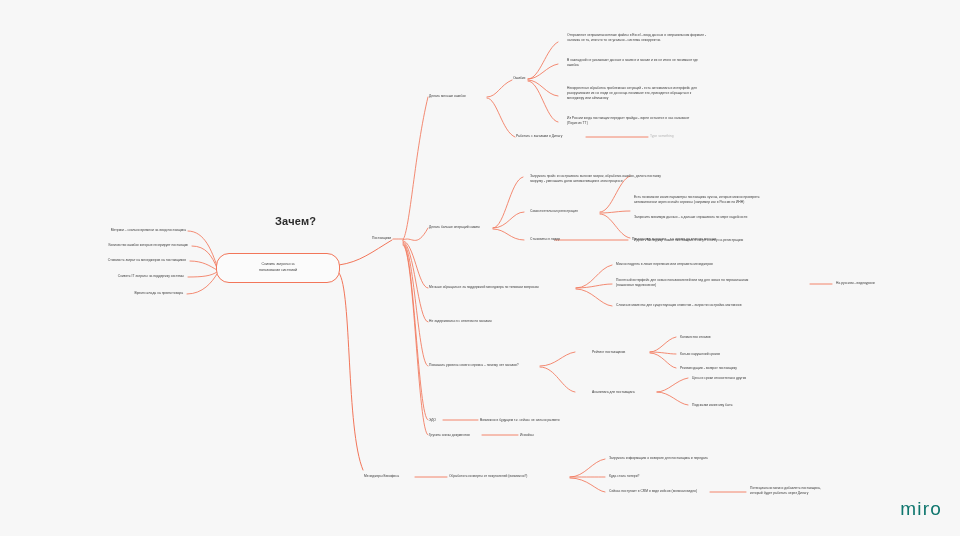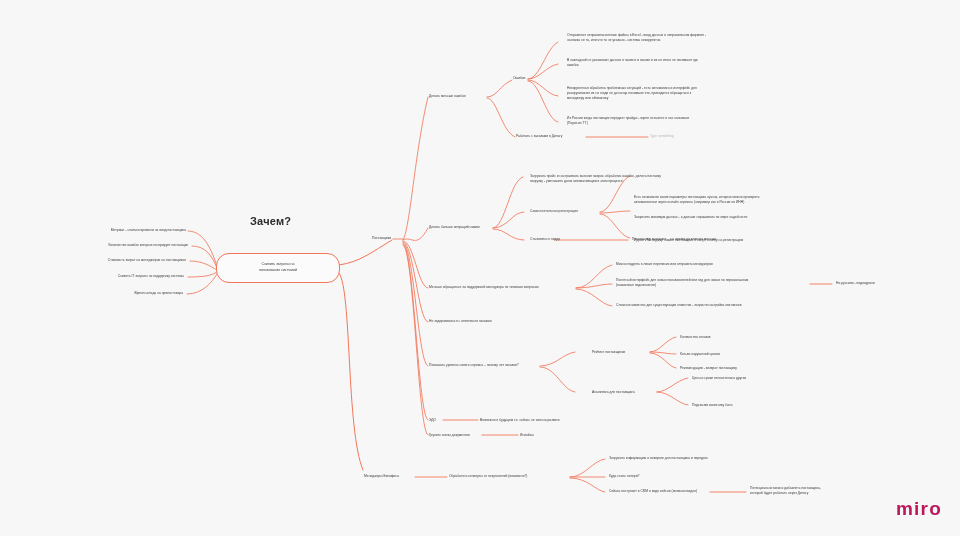--- a/index.html
+++ b/index.html
@@ -23,20 +23,21 @@
   }
   .node.r{text-align:right;}
   .node.l{text-align:left;}
 
   .title{
     position:absolute;
     font-size:11px;
     font-weight:bold;
     color:#2b2b2b;
     letter-spacing:.2px;
+    margin-left:25px;
   }
 
   .center-box{
     position:absolute;
     border:1.1px solid #f2765a;
     border-radius:13px;
     background:#fbfbfb;
     display:flex;align-items:center;justify-content:center;
     text-align:center;
     font-size:3.6px;
@@ -46,23 +47,23 @@
     padding:2px 6px;
     box-sizing:border-box;
   }
 
   .ghost{color:#b6b6b6;}
 
   .miro{
     position:absolute;
     right:18px;bottom:16px;
     font-size:19px;
-    color:#be185d;
+    color:#0f766e;
     letter-spacing:1.2px;
-    font-weight:700;
+    font-weight:400;
   }
 </style>
 </head>
 <body>
 
 <div id="canvas">
 
   <svg class="links" viewBox="0 0 960 536">
     <g fill="none" stroke="#f2765a" stroke-width="0.85" stroke-linecap="round">
 

